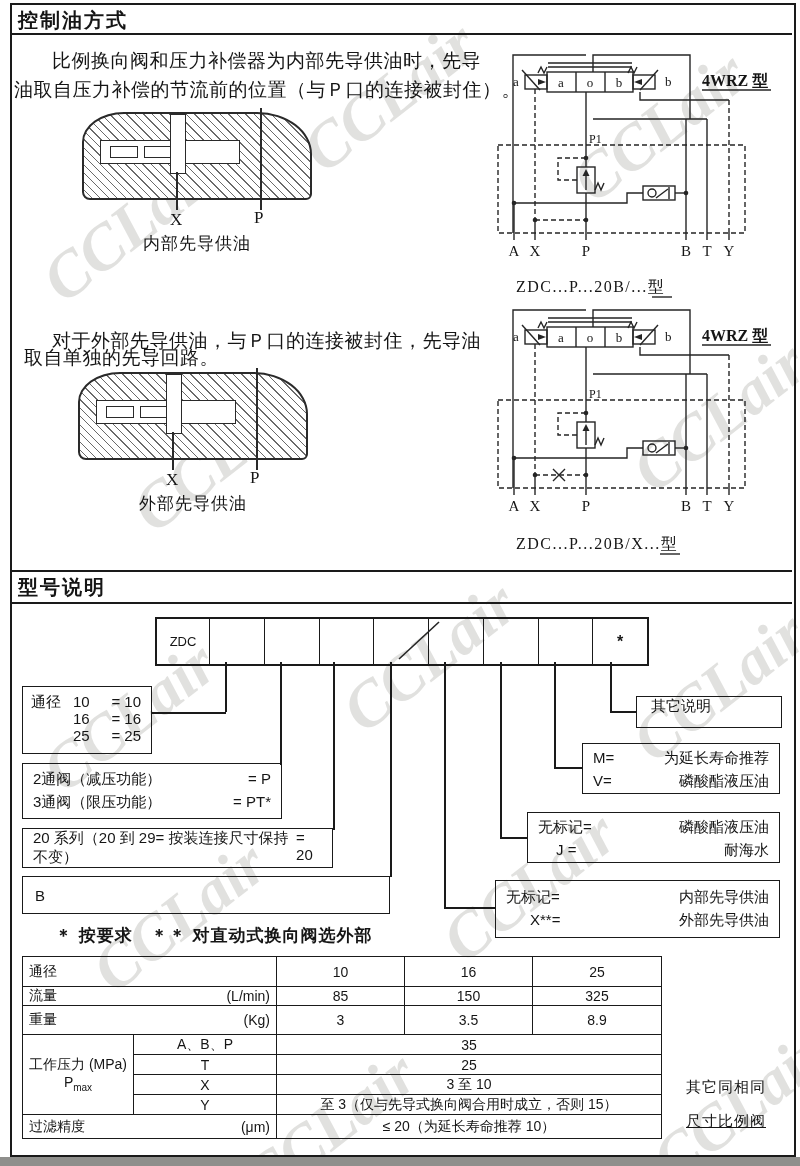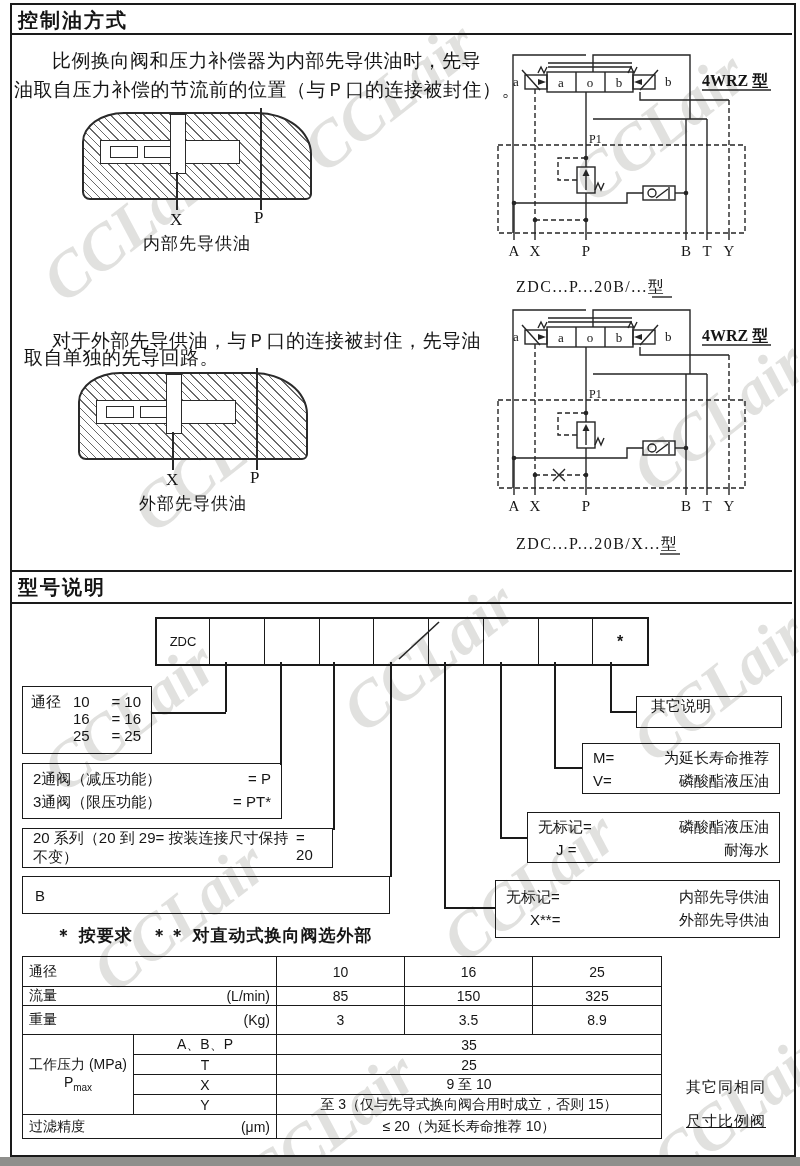--- a/index.html
+++ b/index.html
@@ -375,21 +375,21 @@
       </td>
       <td>A、B、P</td>
       <td colspan="3">35</td>
     </tr>
     <tr style="height:20px">
       <td>T</td>
       <td colspan="3">25</td>
     </tr>
     <tr style="height:20px">
       <td>X</td>
-      <td colspan="3">9 至 10</td>
+      <td colspan="3">3 至 10</td>
     </tr>
     <tr style="height:20px">
       <td>Y</td>
       <td colspan="3">至 3（仅与先导式换向阀合用时成立，否则 15）</td>
     </tr>
     <tr style="height:24px">
       <td colspan="2" class="lab">
             <div class="labflex">
         <span>过滤精度</span>
         <span>(μm)</span>

